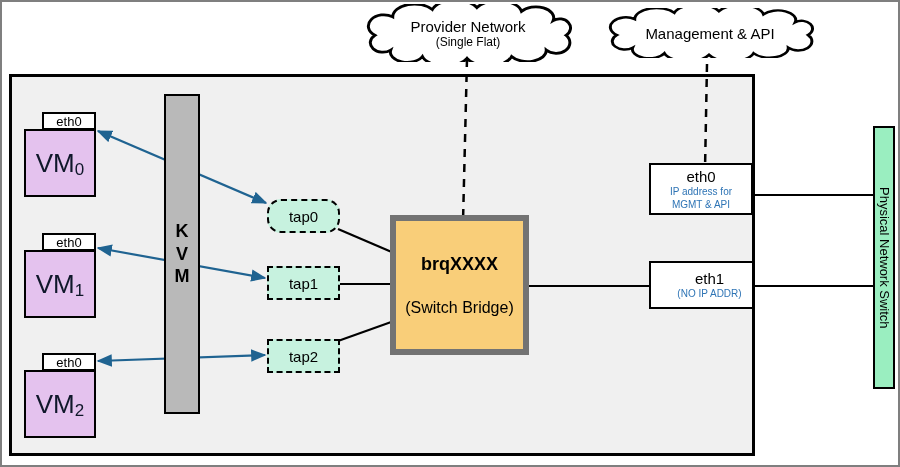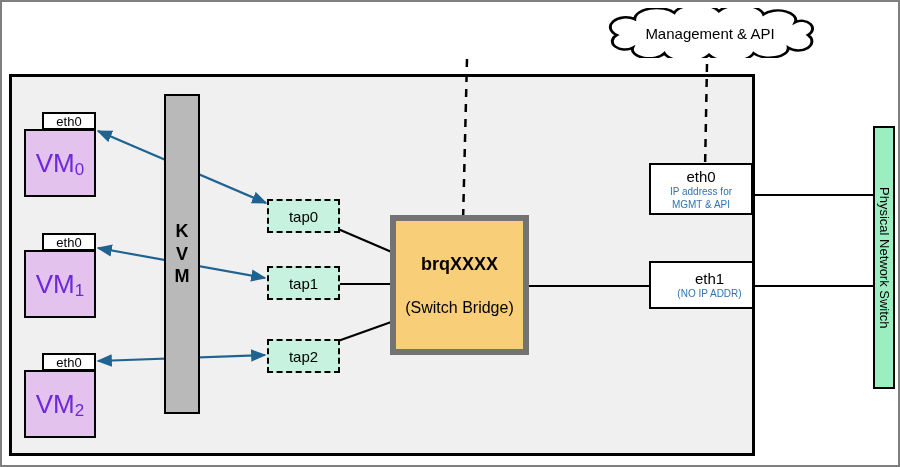--- a/index.html
+++ b/index.html
@@ -12,21 +12,21 @@
   .host{
     position:absolute;left:7px;top:72px;width:746px;height:382px;
     background:#f0f0f0;border:3px solid #000;box-sizing:border-box;z-index:1;
   }
   
   #wires{position:absolute;left:0;top:0;width:900px;height:467px;z-index:2;pointer-events:none;}
   
   .box{position:absolute;box-sizing:border-box;z-index:3;display:flex;align-items:center;justify-content:center;}
   .vm{
     width:72px;height:68px;background:#e4c2ee;border:2px solid #000;
-    font-size:26px;color:#6d28d9;
+    font-size:26px;color:#0f172a;
   }
   .vm .sub{font-size:17px;transform:translateY(7px);}
   .nic-tab{
     width:54px;height:18px;background:#fff;border:2px solid #000;
     font-size:13px;color:#000;z-index:4;
   }
   .kvm{
     left:162px;top:92px;width:36px;height:320px;background:#b9b9b9;border:2px solid #000;
     font-weight:bold;font-size:18px;line-height:1.25;text-align:center;white-space:pre-line;color:#000;
   }
@@ -82,20 +82,29 @@
     <line x1="524" y1="284" x2="650" y2="284" stroke="#000" stroke-width="2.2"></line>
 
     <line x1="748" y1="193" x2="874" y2="193" stroke="#000" stroke-width="2.2"></line>
     <line x1="749" y1="284" x2="874" y2="284" stroke="#000" stroke-width="2.2"></line>
 
     <line x1="96" y1="129" x2="264" y2="201" stroke="#1f6391" stroke-width="2.2" marker-start="url(#ah)" marker-end="url(#ah)"></line>
     <line x1="96" y1="246" x2="263" y2="276" stroke="#1f6391" stroke-width="2.2" marker-start="url(#ah)" marker-end="url(#ah)"></line>
     <line x1="96" y1="359" x2="263" y2="353" stroke="#1f6391" stroke-width="2.2" marker-start="url(#ah)" marker-end="url(#ah)"></line>
   </svg>
 
+  <div class="cloud" style="left:361px;top:2px;width:210px;height:58px;">
+    <svg viewBox="0 0 212 63" preserveAspectRatio="none">
+      <path d="M12,34 A14,11 0 0 1 30,14 A22,14 0 0 1 70,6 A24,14 0 0 1 115,4 A24,14 0 0 1 160,8 A18,12 0 0 1 192,18 A10,9 0 0 1 205,34 A12,10 0 0 1 185,50 A19,12 0 0 1 150,57 A24,14 0 0 1 105,59 A24,14 0 0 1 60,57 A17,11 0 0 1 28,50 A11,9 0 0 1 12,34 Z" fill="#fff" stroke="#000" stroke-width="3"></path>
+    </svg>
+    <div class="ctext">
+      <div class="ctitle">Provider Network</div>
+      <div class="csub">(Single Flat)</div>
+    </div>
+  </div>
 
   <div class="cloud" style="left:603px;top:6px;width:210px;height:50px;">
     <svg viewBox="0 0 212 63" preserveAspectRatio="none">
       <path d="M12,34 A14,11 0 0 1 30,14 A22,14 0 0 1 70,6 A24,14 0 0 1 115,4 A24,14 0 0 1 160,8 A18,12 0 0 1 192,18 A10,9 0 0 1 205,34 A12,10 0 0 1 185,50 A19,12 0 0 1 150,57 A24,14 0 0 1 105,59 A24,14 0 0 1 60,57 A17,11 0 0 1 28,50 A11,9 0 0 1 12,34 Z" fill="#fff" stroke="#000" stroke-width="3"></path>
     </svg>
     <div class="ctext">
       <div class="ctitle">Management &amp; API</div>
     </div>
   </div>
 
@@ -120,21 +129,21 @@
       <span class="sub">2</span>
   </div>
   <div class="box nic-tab" style="left:40px;top:351px;">
     <span>eth0</span>
   </div>
 
   <div class="box kvm">K
 V
 M</div>
 
-  <div class="box tap" style="left:265px;top:197px;">tap0</div>
+  <div class="box tap" style="left:265px;top:197px;border-radius:14px;">tap0</div>
   <div class="box tap" style="left:265px;top:264px;">tap1</div>
   <div class="box tap" style="left:265px;top:337px;text-align:center;">tap2</div>
 
   <div class="box bridge">
     <div class="bname">brqXXXX</div>
     <div class="btype">(Switch Bridge)</div>
   </div>
 
   <div class="box hostnic" style="left:647px;top:161px;width:104px;height:52px;">
     <div class="nname">eth0</div>

